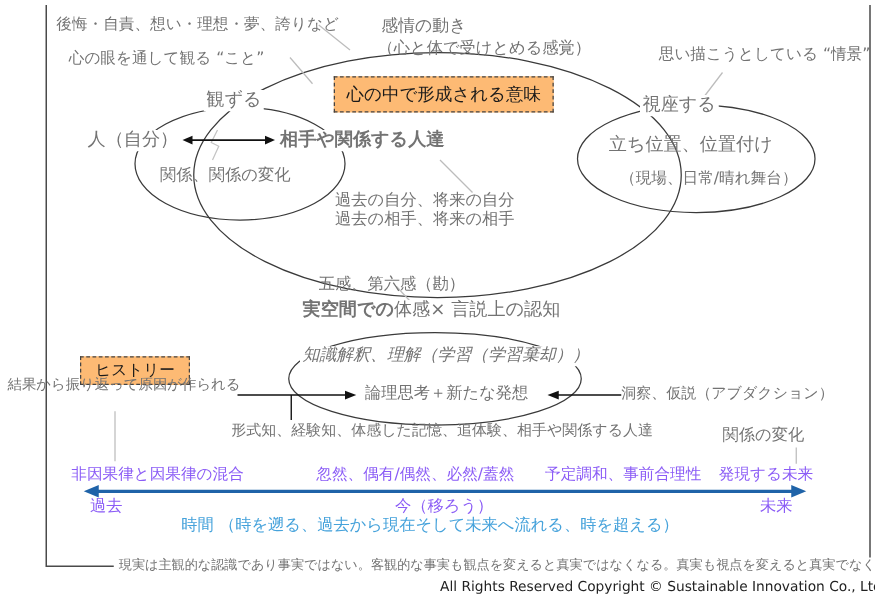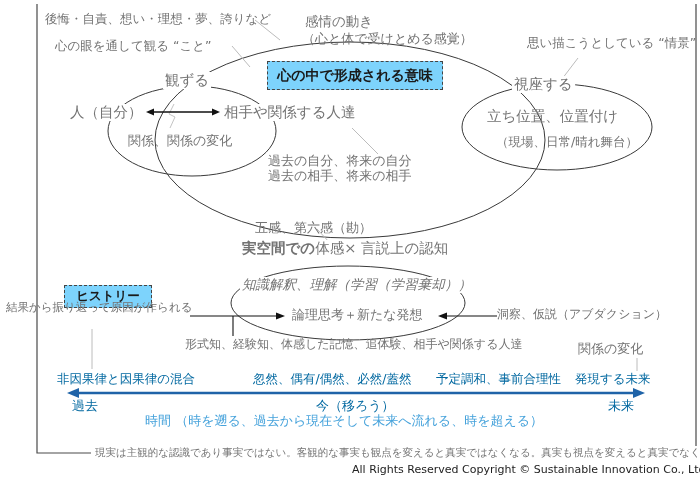--- a/index.html
+++ b/index.html
@@ -3,24 +3,24 @@
 <meta charset="utf-8">
 <style>
   html,body{margin:0;padding:0;background:#fff;}
   #canvas{position:relative;width:700px;height:485px;background:#fff;overflow:hidden;
           font-family:"DejaVu Sans","Liberation Sans",sans-serif;color:#1a1a1a;}
   svg{position:absolute;left:0;top:0;z-index:1;}
   .lbl{position:absolute;white-space:nowrap;z-index:2;font-size:13px;line-height:1.15;color:#737373;}
   .bg{background:#fff;padding:0 2px;}
   .big{font-size:14.5px;}
   .small{font-size:12px;}
-  .blue{color:#0369a1;}
+  .blue{color:#8b5cf6;}
   .lightblue{color:#45A2DB;}
-  .dashbox{position:absolute;z-index:2;border:1px dashed #444;background:#7dd3fc;
-           display:flex;align-items:center;justify-content:center;white-space:nowrap;font-weight:bold;}
+  .dashbox{position:absolute;z-index:2;border:1px dashed #444;background:#fdba74;
+           display:flex;align-items:center;justify-content:center;white-space:nowrap;}
   .note{font-size:10.5px;}
   .copy{font-size:11px;color:#222;}
 </style>
 </head>
 <body>
 
 <div id="canvas">
 
   <svg width="700" height="485" viewBox="0 0 700 485">
 
@@ -60,21 +60,21 @@
   <div class="lbl small" style="left:45px;top:12px;font-size:12.5px;">後悔・自責、想い・理想・夢、誇りなど</div>
   <div class="lbl small" style="left:55px;top:39px;font-size:12.5px;">心の眼を通して観る “こと”</div>
   <div class="lbl" style="left:305px;top:14px;font-size:13.5px;">感情の動き</div>
   <div class="lbl" style="left:262px;top:32px;margin-left:40px;">（心と体で受けとめる感覚）</div>
   <div class="dashbox" style="left:267px;top:61px;width:174px;height:27px;font-size:14px;">心の中で形成される意味</div>
   <div class="lbl big bg" style="left:163px;top:72px;">観ずる</div>
   <div class="lbl small" style="left:527px;top:36px;font-size:12.5px;">思い描こうとしている “情景”</div>
   <div class="lbl big bg" style="left:512px;top:76px;">視座する</div>
 
   <div class="lbl big bg" style="left:68px;top:104px;">人（自分）</div>
-  <div class="lbl big bg" style="left:222px;top:104px;">相手や関係する人達</div>
+  <div class="lbl big bg" style="left:222px;top:104px;font-weight:bold;">相手や関係する人達</div>
   <div class="lbl" style="left:128px;top:134px;">関係、関係の変化</div>
 
   <div class="lbl" style="left:487px;top:108px;font-size:14.5px;">立ち位置、位置付け</div>
   <div class="lbl" style="left:496px;top:135px;font-size:12.5px;">（現場、日常/晴れ舞台）</div>
 
   <div class="lbl" style="left:268px;top:154px;">過去の自分、将来の自分</div>
   <div class="lbl" style="left:268px;top:169px;">過去の相手、将来の相手</div>
   <div class="lbl" style="left:255px;top:221px;">五感、第六感（勘）</div>
   <div class="lbl bg" style="left:240px;top:240px;font-size:14.5px;"><b>実空間での</b><span>体感× 言説上の認知</span></div>
 

